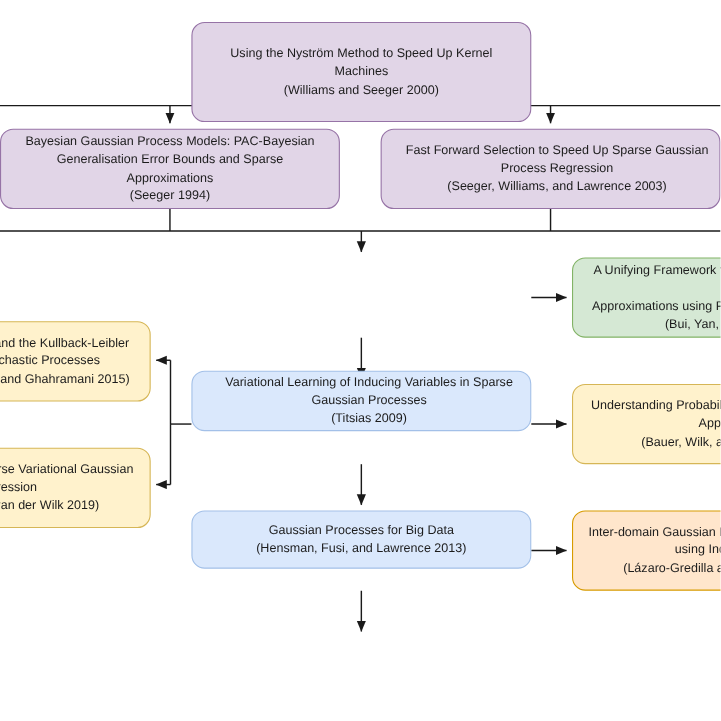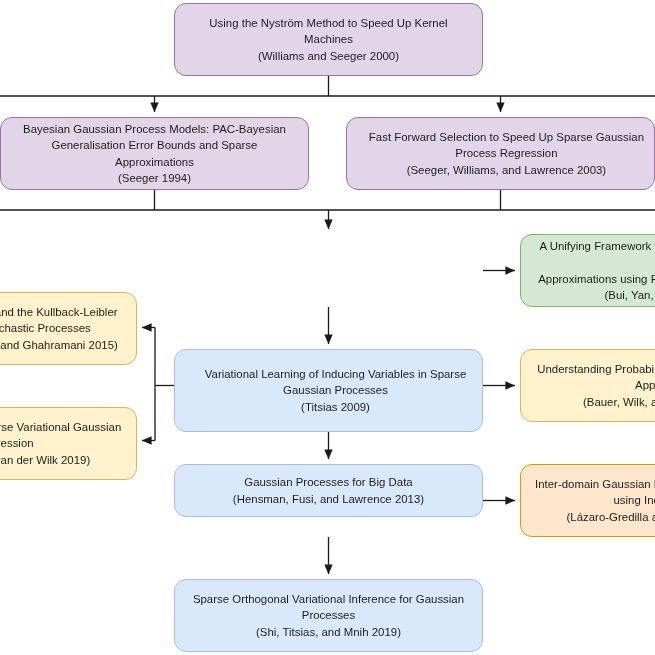--- a/index.html
+++ b/index.html
@@ -114,21 +114,21 @@
       <path d="M155,440.5 L142,440.5" marker-end="url(#arrow)"></path>
 
       <path d="M328.5,422 L328.5,459" marker-end="url(#arrow)"></path>
 
       <path d="M483,500.5 L515,500.5" marker-end="url(#arrow)"></path>
 
       <path d="M328.5,537 L328.5,574" marker-end="url(#arrow)"></path>
     </g>
   </svg>
 
-  <div class="node purple" style="left:174px; top:3px; width:309px; height:73px;">
+  <div class="node purple" style="left:174px; top:20px; width:309px; height:91px;">
     <span>Using the Nyström Method to Speed Up Kernel Machines
 (Williams and Seeger 2000)</span>
   </div>
 
   <div class="node purple" style="left:0px; top:117px; width:309px; height:73px;">
     <span>Bayesian Gaussian Process Models: PAC-Bayesian
 Generalisation Error Bounds and Sparse Approximations
 (Seeger 1994)</span>
   </div>
 
@@ -144,21 +144,21 @@
 Approximations using Power Expectation Propagation
 (Bui, Yan, and Turner 2017)</span>
   </div>
 
   <div class="node yellow" style="left:-172px; top:292px; width:309px; height:73px;">
     <span>Sparse Gaussian Processes and the Kullback-Leibler
 Divergence between Stochastic Processes
 (Matthews, Hensman, Turner, and Ghahramani 2015)</span>
   </div>
 
-  <div class="node blue" style="left:174px; top:349px; width:309px; height:83px;padding-left:24px;">
+  <div class="node blue" style="left:174px; top:337px; width:309px; height:55px;padding-left:24px;">
     <span>Variational Learning of Inducing Variables in Sparse
 Gaussian Processes
 (Titsias 2009)</span>
   </div>
 
   <div class="node yellow" style="left:520px; top:349px; width:309px; height:73px;">
     <span>Understanding Probabilistic Sparse Gaussian Process
 Approximations
 (Bauer, Wilk, and Rasmussen 2016)</span>
   </div>
@@ -173,19 +173,14 @@
     <span>Gaussian Processes for Big Data
 (Hensman, Fusi, and Lawrence 2013)</span>
   </div>
 
   <div class="node orange" style="left:520px; top:464px; width:309px; height:73px;">
     <span>Inter-domain Gaussian Processes for Sparse Inference
 using Inducing Features
 (Lázaro-Gredilla and Figueiras-Vidal 2009)</span>
   </div>
 
-  <div class="node blue" style="left:174px; top:579px; width:309px; height:73px;">
-    <span>Sparse Orthogonal Variational Inference for Gaussian
-Processes
-(Shi, Titsias, and Mnih 2019)</span>
-  </div>
 
 </div>
 
 </body></html>

